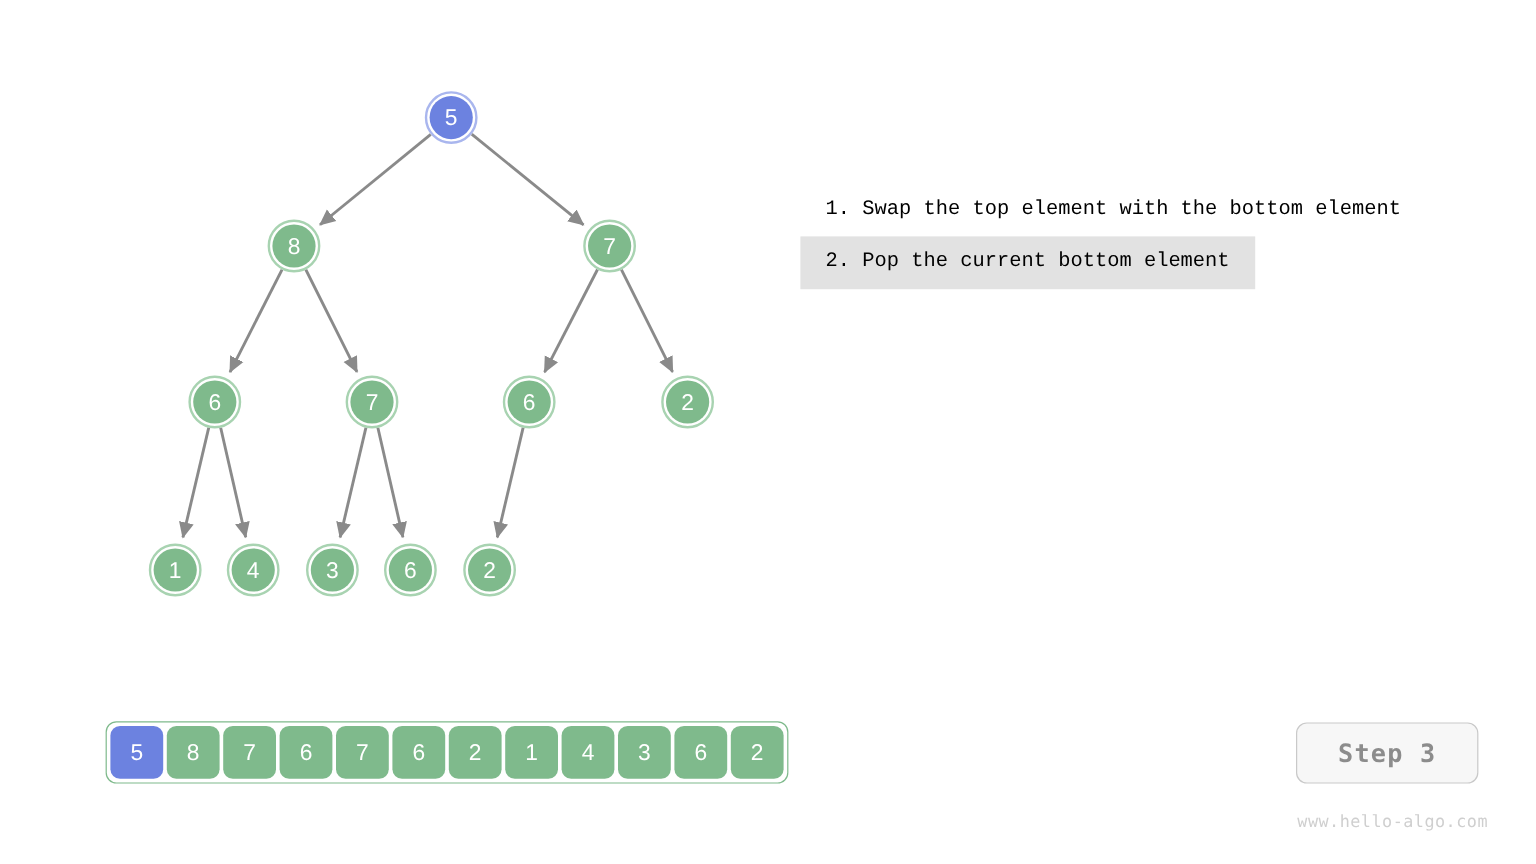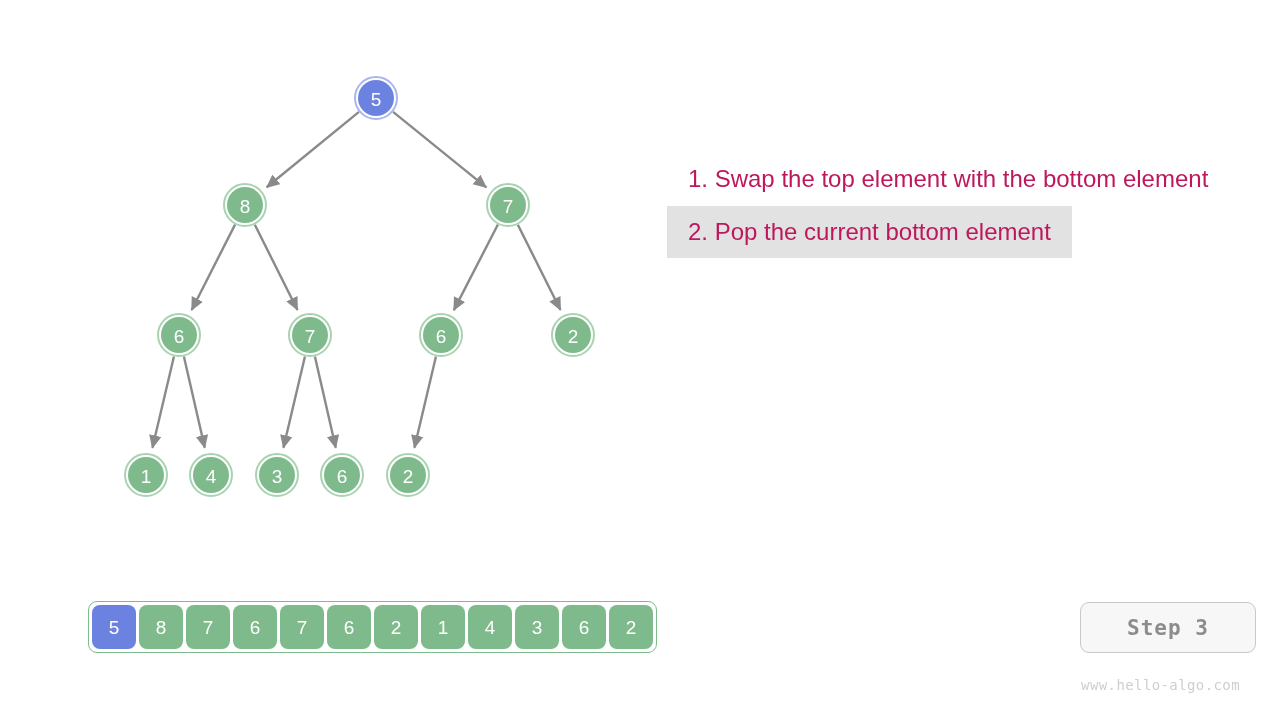--- a/index.html
+++ b/index.html
@@ -50,26 +50,27 @@
   }
   #panel-title {
     font-size: 21px;
     font-weight: bold;
     color: #2b2b2b;
     letter-spacing: 0.1px;
     margin: 0 0 26px 0;
     line-height: 1.2;
   }
   .panel-step {
-    font-size: 24px;
-    color: #be185d;
+    font-size: 17px;
+    color: #000000;
     line-height: 1.25;
     padding: 4px 0;
     margin-bottom: 8px;
     white-space: nowrap;
+    font-family: Liberation Mono, monospace;
   }
   .panel-step.highlight {
     background: #e2e2e2;
     border-radius: 0;
     padding: 11px 21px;
     margin-left: -21px;
     display: inline-block;
   }
 
   
@@ -98,21 +99,21 @@
   }
   .array-cell.accent {
     background: #6c82e0;
   }
 
   
   #step-badge {
     position: absolute;
     left: 1080px;
     top: 602px;
-    width: 176px;
+    width: 152px;
     height: 51px;
     box-sizing: border-box;
     border: 1.4px solid #c9c9c9;
     border-radius: 9px;
     background: #f7f7f7;
     color: #8c8c8c;
     font-family: "DejaVu Sans Mono", monospace;
     font-size: 21px;
     font-weight: bold;
     letter-spacing: 1px;

